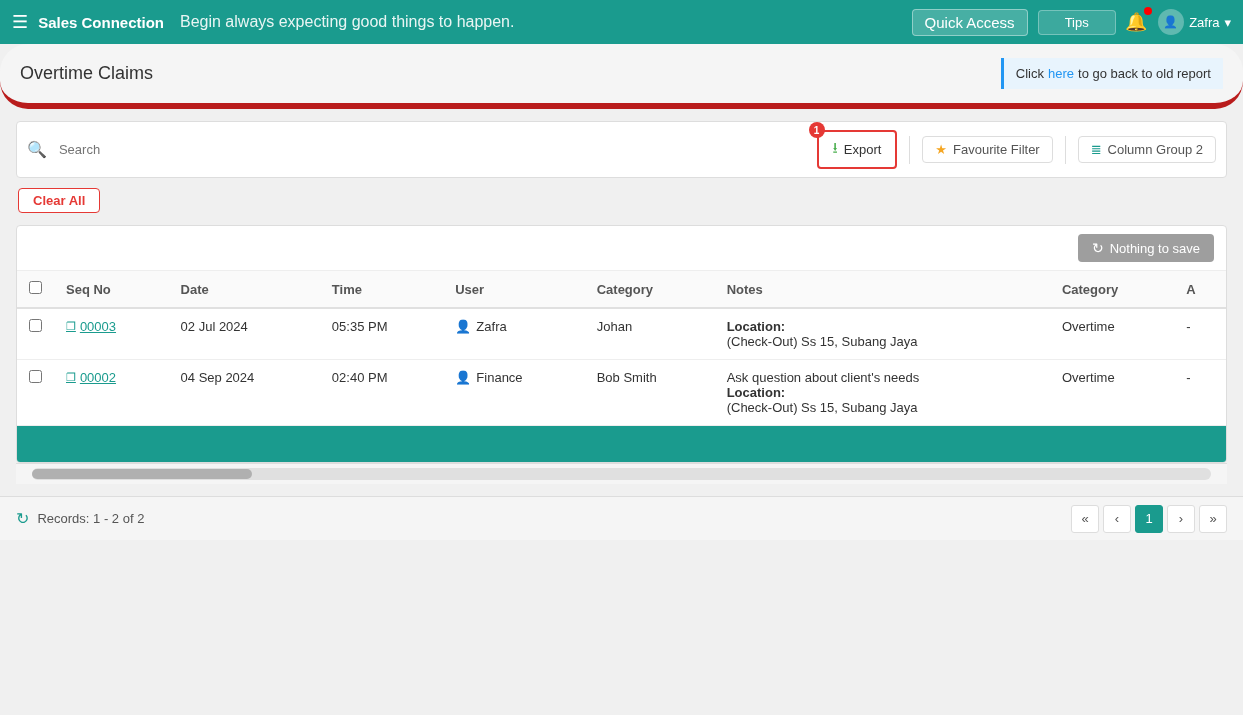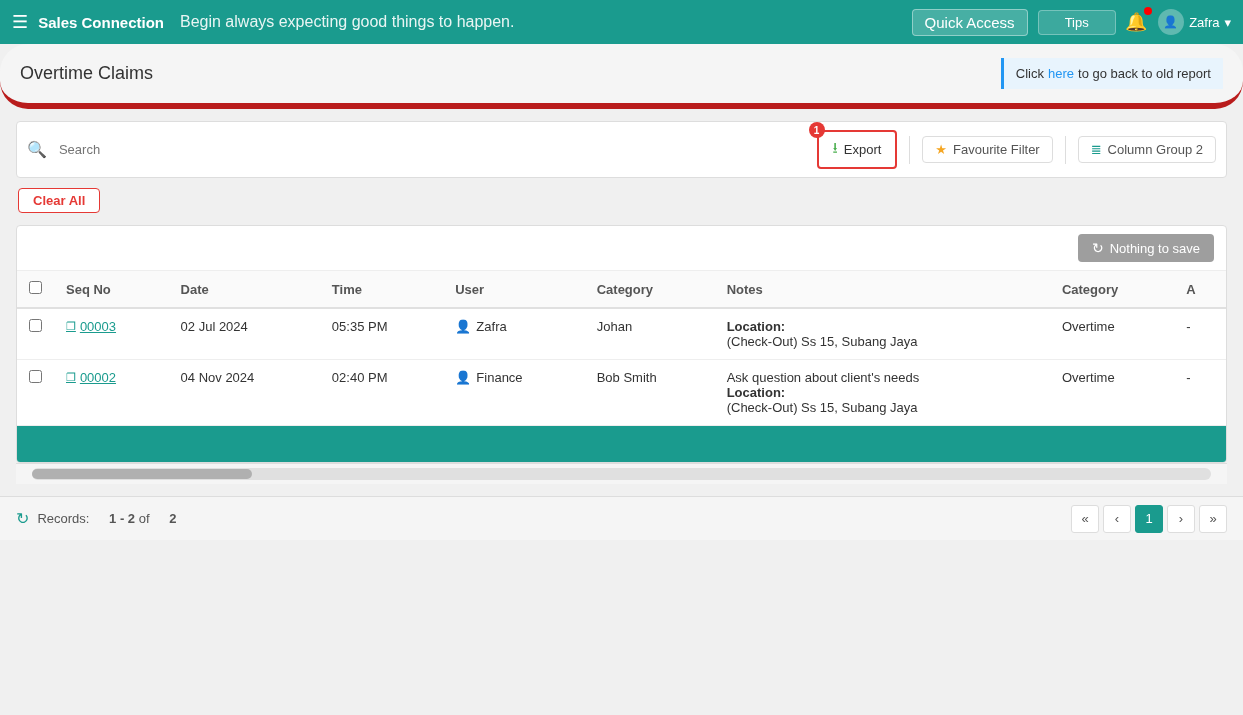--- a/index.html
+++ b/index.html
@@ -251,21 +251,21 @@
       border-top: 1px solid #ddd;
       display: flex;
       align-items: center;
       justify-content: space-between;
       padding: 8px 16px;
       height: 44px;
     }
     .footer-left { display: flex; align-items: center; gap: 8px; }
     .refresh-icon { color: #1a9b8e; font-size: 16px; cursor: pointer; }
     .records-text { font-size: 13px; color: #555; }
-    .records-count { font-weight: bold; margin-left: 16px; }
+    .records-count { font-weight: normal; }
     .pagination { display: flex; align-items: center; gap: 4px; }
     .page-btn {
       background: white;
       border: 1px solid #ddd;
       color: #555;
       width: 28px; height: 28px;
       border-radius: 3px;
       cursor: pointer;
       display: flex; align-items: center; justify-content: center;
       font-size: 13px;
@@ -393,21 +393,21 @@
         <tr class="table-row">
           <td class="checkbox-cell">
             <input type="checkbox" style="">
           </td>
           <td>
             <span class="seq-link">
               <span class="ext-link-icon">❐</span>
               00002
             </span>
           </td>
-          <td>04 Nov 2024</td>
+          <td>04 Sep 2024</td>
           <td>02:40 PM</td>
           <td>
             <div class="user-cell">
               <span class="user-icon">👤</span>
               <span>Finance</span>
             </div>
           </td>
           <td>Bob Smith</td>
           <td>
             <div>Ask question about client's needs</div>

